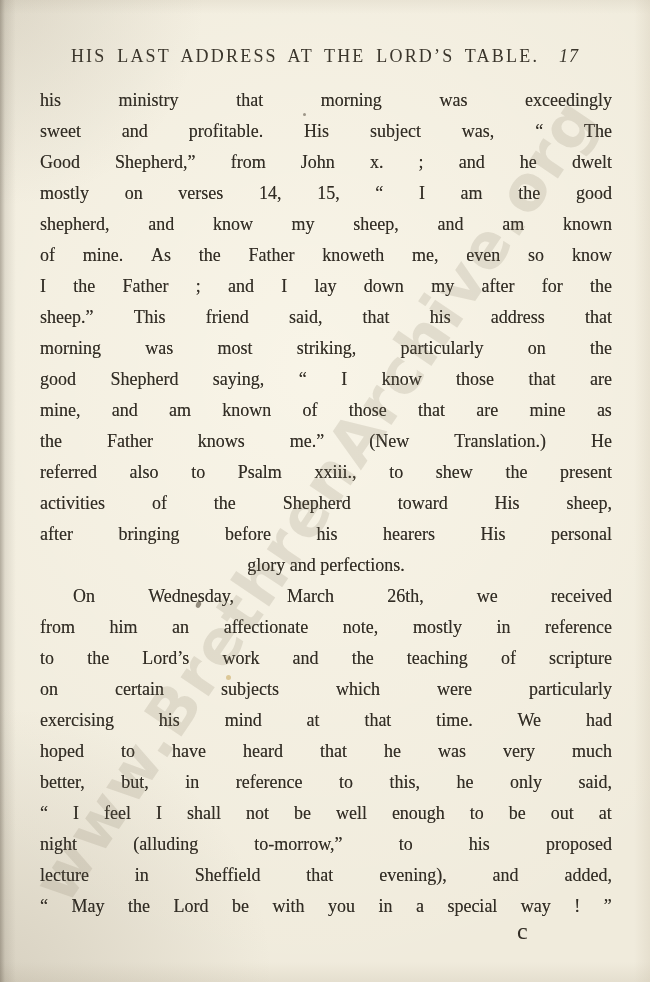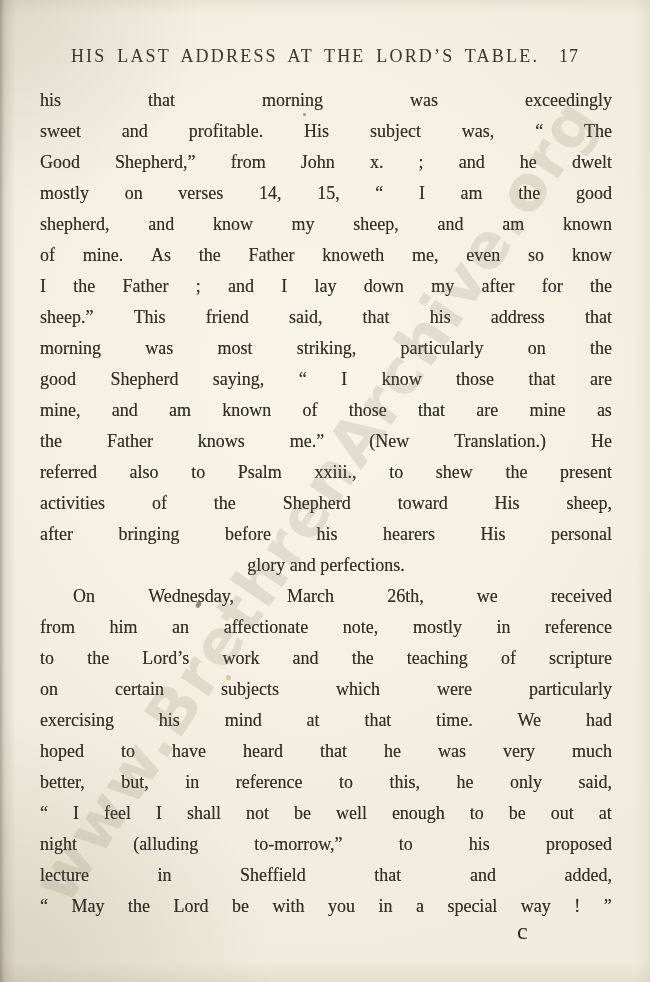--- a/index.html
+++ b/index.html
@@ -34,20 +34,21 @@
     text-align:center;
     font-size:18px;
     letter-spacing:2.2px;
     word-spacing:4px;
     color:#3b362c;
     white-space:nowrap;
   }
   .running-head .head-page{
     margin-left:20px;
     letter-spacing:1px;
+    font-style:italic;
   }
   .text-block{
     position:absolute;
     top:85px;left:40px;
     width:572px;
   }
   .line{
     font-size:18px;
     height:31px;
     line-height:31px;
@@ -99,20 +100,21 @@
 
   <div class="watermark">www.BrethrenArchive.org</div>
 
   <header class="running-head">
     <span class="head-title">HIS LAST ADDRESS AT THE LORD’S TABLE.</span><span class="head-page">17</span>
   </header>
 
   <main class="text-block">
     <div class="line jline">
         <span>his</span>
+        <span>ministry</span>
         <span>that</span>
         <span>morning</span>
         <span>was</span>
         <span>exceedingly</span>
       </div>
     <div class="line jline">
         <span>sweet</span>
         <span>and</span>
         <span>profitable.</span>
         <span>His</span>
@@ -351,20 +353,21 @@
         <span>to-morrow,”</span>
         <span>to</span>
         <span>his</span>
         <span>proposed</span>
       </div>
     <div class="line jline">
         <span>lecture</span>
         <span>in</span>
         <span>Sheffield</span>
         <span>that</span>
+        <span>evening),</span>
         <span>and</span>
         <span>added,</span>
       </div>
     <div class="line jline">
         <span>“</span>
         <span>May</span>
         <span>the</span>
         <span>Lord</span>
         <span>be</span>
         <span>with</span>

